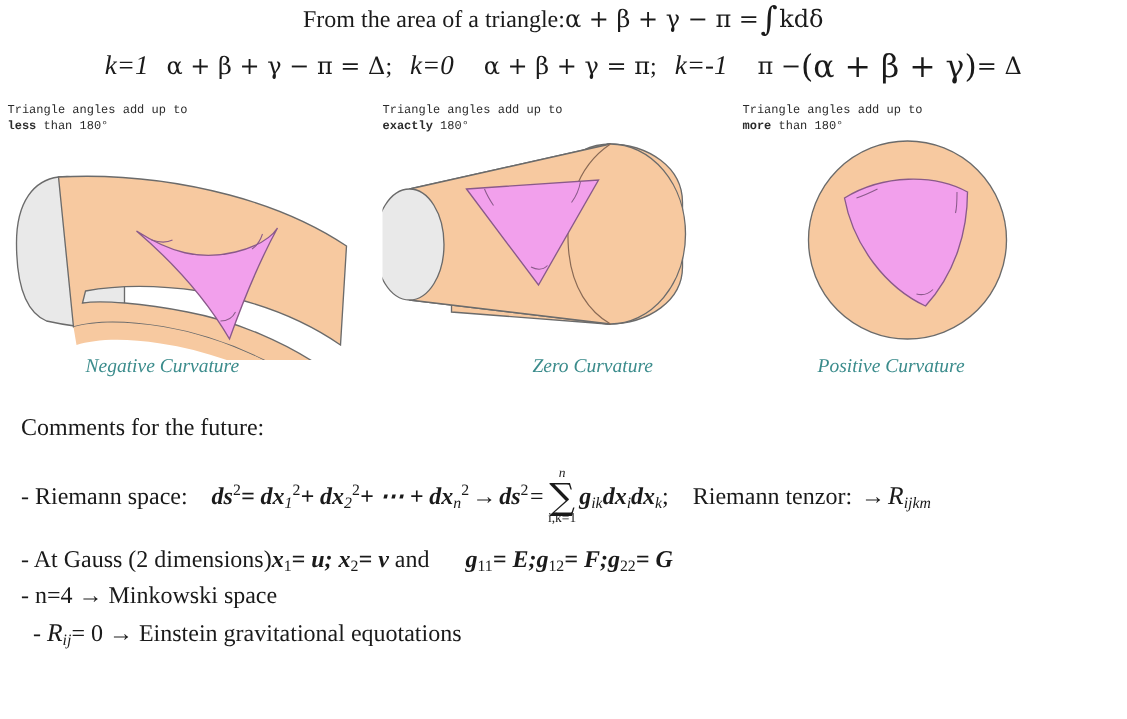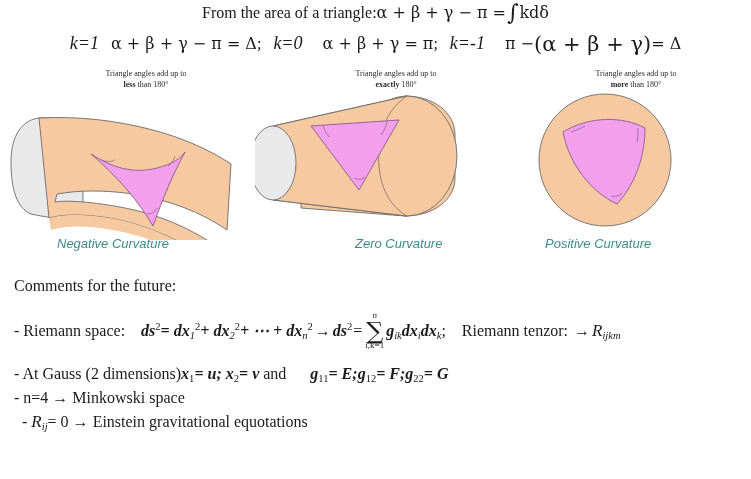--- a/index.html
+++ b/index.html
@@ -76,41 +76,41 @@
     width: 250px;
     height: 190px;
   }
   .panel-neg { left: 5px; }
   .panel-zero { left: 255px; }
   .panel-pos { left: 495px; }
 
   .panel-caption {
     position: absolute;
     top: 0;
-    left: 16px;
+    left: 0;
     width: 250px;
-    text-align: center;
-    font-family: Liberation Serif, serif;
+    text-align: left;
+    font-family: Liberation Mono, monospace;
     font-size: 8px;
     line-height: 11px;
     color: #2b2b2b;
   }
   .panel-caption b { font-weight: bold; }
 
   .panel-svg {
     position: absolute;
     top: 22px;
     left: 0;
   }
 
   
   .curv-label {
     position: absolute;
     top: 236px;
-    font-family: Liberation Sans, sans-serif;
+    font-family: Liberation Serif, serif;
     font-style: italic;
     font-size: 13px;
     color: #3b8c8c;
     white-space: nowrap;
   }
   .curv-neg { left: 57px; }
   .curv-zero { left: 355px; }
   .curv-pos { left: 545px; }
 
   

